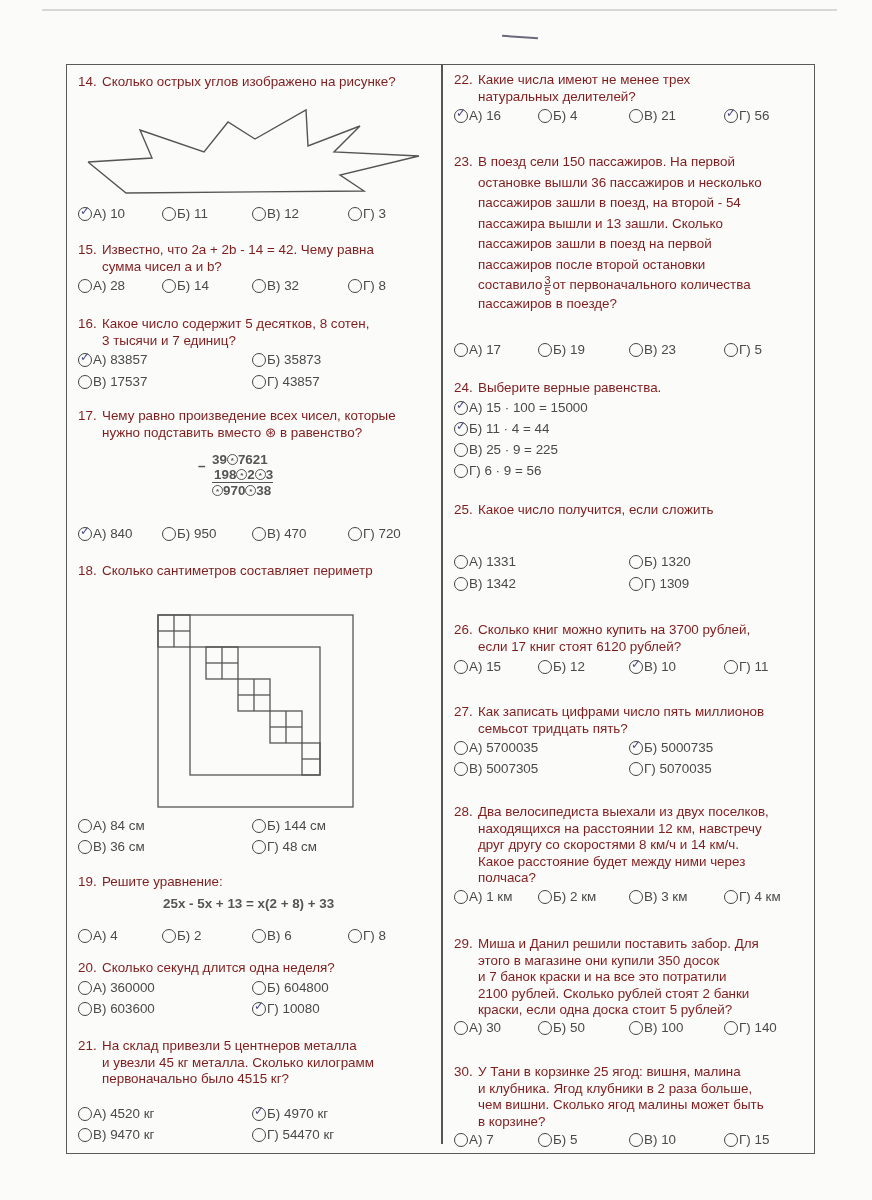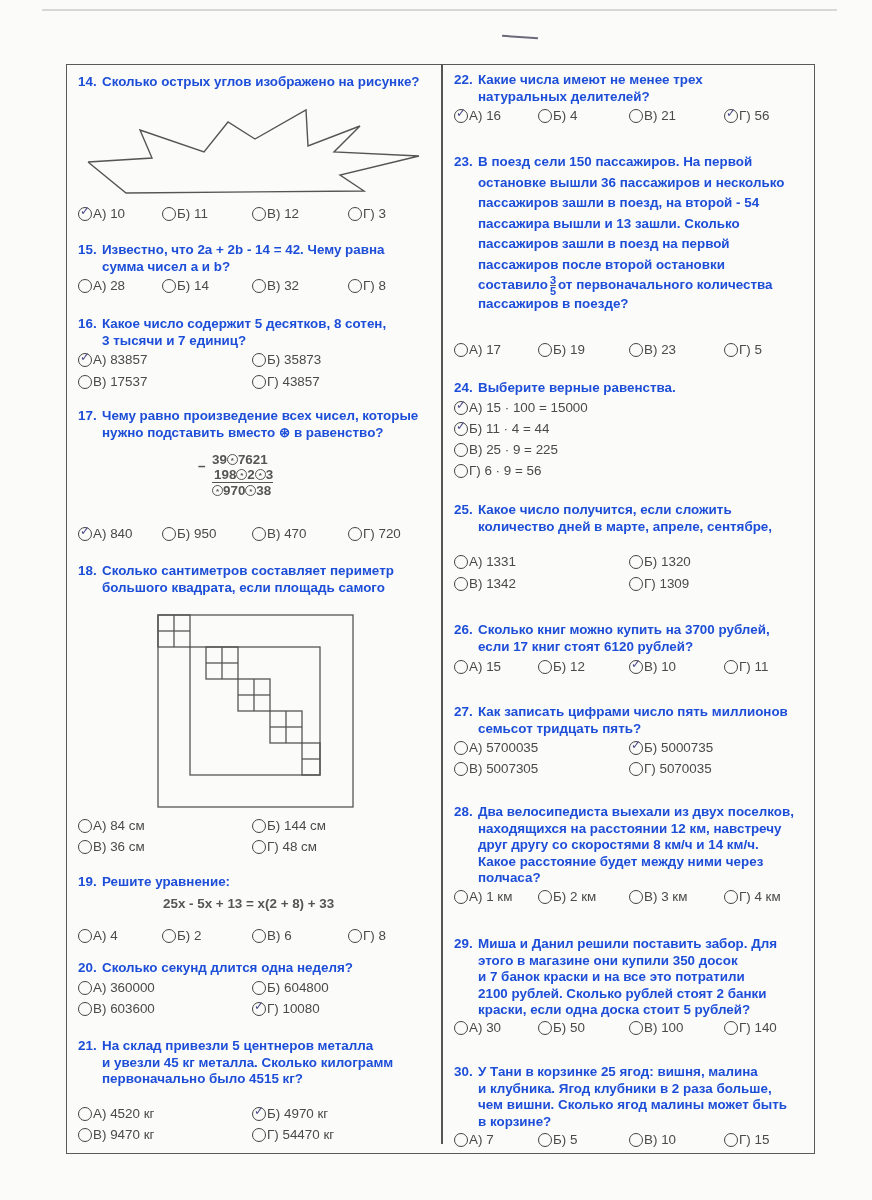--- a/index.html
+++ b/index.html
@@ -11,21 +11,21 @@
   .pen-mark { position: absolute; left: 502px; top: 36px; width: 36px; height: 2px; background: #6a6a7a; transform: rotate(4deg); }
   .sheet {
     position: absolute; left: 66px; top: 64px; width: 749px; height: 1090px;
     border: 1.5px solid #5a5a5a; box-sizing: border-box;
   }
   .divider { position: absolute; left: 441px; top: 64px; width: 1.5px; height: 1080px; background: #555; }
   .col { position: absolute; top: 70px; }
   .col-left { left: 78px; width: 362px; }
   .col-right { left: 454px; width: 358px; }
   .q { position: absolute; left: 0; width: 100%; }
-  .qtext { font-weight: bold; font-size: 13.4px; line-height: 16.5px; color: #1d4ed8; }
+  .qtext { font-weight: normal; font-size: 13.4px; line-height: 16.5px; color: #7f1d1d; }
   .qtext .num { display: inline-block; width: 24px; }
   .qtext .cont { display: block; padding-left: 24px; }
   .qtext.loose { line-height: 20.5px; }
   .opts { position: absolute; left: 0; width: 100%; font-size: 13.4px; color: #4a4a4a; }
   .opt { position: absolute; white-space: nowrap; display: flex; align-items: center; }
   .radio {
     display: inline-block; width: 14px; height: 14px; border: 1.3px solid #444; border-radius: 50%;
     box-sizing: border-box; margin-right: 1px; position: relative;
   }
   .radio.checked::after {
@@ -94,21 +94,21 @@
     </div>
   </div>
   <div class="opts" style="top:456px; height:18px">
     <label class="opt" style="left:0"><span class="radio checked"></span><span>А)</span>&nbsp;<span>840</span></label>
     <label class="opt" style="left:84px"><span class="radio"></span><span>Б)</span>&nbsp;<span>950</span></label>
     <label class="opt" style="left:174px"><span class="radio"></span><span>В)</span>&nbsp;<span>470</span></label>
     <label class="opt" style="left:270px"><span class="radio"></span><span>Г)</span>&nbsp;<span>720</span></label>
   </div>
 
   <div class="q" style="top:493px">
-    <div class="qtext"><span class="num">18.</span><span>Сколько сантиметров составляет периметр</span><span class="cont">большого квадрата, если площадь самого</span></div>
+    <div class="qtext"><span class="num">18.</span><span>Сколько сантиметров составляет периметр</span></div>
   </div>
   <svg style="position:absolute; left:79px; top:544px;" width="200" height="196" viewBox="0 0 200 196">
     <g fill="none" stroke="#555" stroke-width="1.3">
       <rect x="1" y="1" width="195" height="192"></rect>
       <rect x="1" y="1" width="32" height="32"></rect>
         <line x1="17" y1="1" x2="17" y2="33"></line>
         <line x1="1" y1="17" x2="33" y2="17"></line>
       <rect x="33" y="33" width="130" height="128"></rect>
       <rect x="49" y="33" width="32" height="32"></rect>
         <line x1="65" y1="33" x2="65" y2="65"></line>
@@ -197,21 +197,21 @@
     <div class="qtext"><span class="num">24.</span><span>Выберите верные равенства.</span></div>
   </div>
   <div class="opts" style="top:330px; height:84px">
     <label class="opt" style="left:0; top:0"><span class="radio checked"></span><span>А)</span>&nbsp;<span>15 · 100 = 15000</span></label>
     <label class="opt" style="left:0; top:21px"><span class="radio checked"></span><span>Б)</span>&nbsp;<span>11 · 4 = 44</span></label>
     <label class="opt" style="left:0; top:42px"><span class="radio"></span><span>В)</span>&nbsp;<span>25 · 9 = 225</span></label>
     <label class="opt" style="left:0; top:63px"><span class="radio"></span><span>Г)</span>&nbsp;<span>6 · 9 = 56</span></label>
   </div>
 
   <div class="q" style="top:432px">
-    <div class="qtext"><span class="num">25.</span><span>Какое число получится, если сложить</span><span class="cont">количество дней в марте, апреле, сентябре,</span></div>
+    <div class="qtext"><span class="num">25.</span><span>Какое число получится, если сложить</span></div>
   </div>
   <div class="opts" style="top:484px; height:40px">
     <label class="opt" style="left:0; top:0"><span class="radio"></span><span>А)</span>&nbsp;<span>1331</span></label>
     <label class="opt" style="left:175px; top:0"><span class="radio"></span><span>Б)</span>&nbsp;<span>1320</span></label>
     <label class="opt" style="left:0; top:22px"><span class="radio"></span><span>В)</span>&nbsp;<span>1342</span></label>
     <label class="opt" style="left:175px; top:22px"><span class="radio"></span><span>Г)</span>&nbsp;<span>1309</span></label>
   </div>
 
   <div class="q" style="top:552px">
     <div class="qtext"><span class="num">26.</span><span>Сколько книг можно купить на 3700 рублей,</span><span class="cont">если 17 книг стоят 6120 рублей?</span></div>

